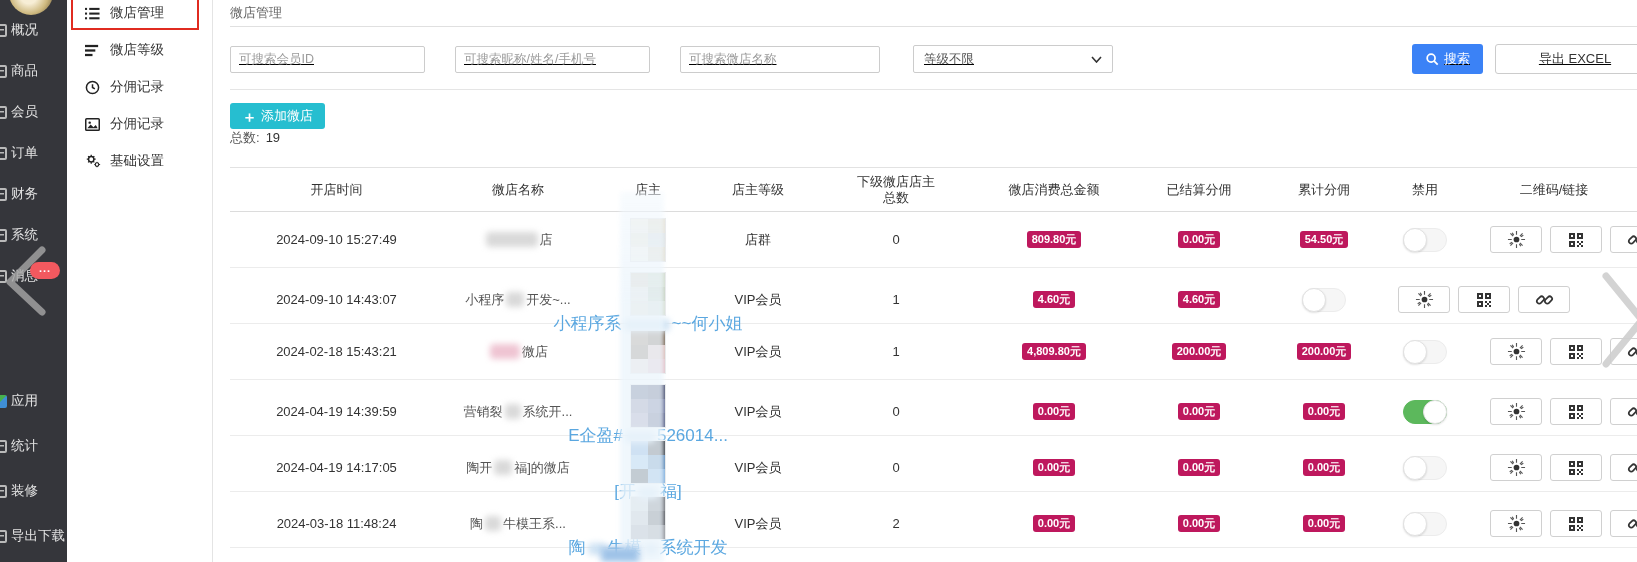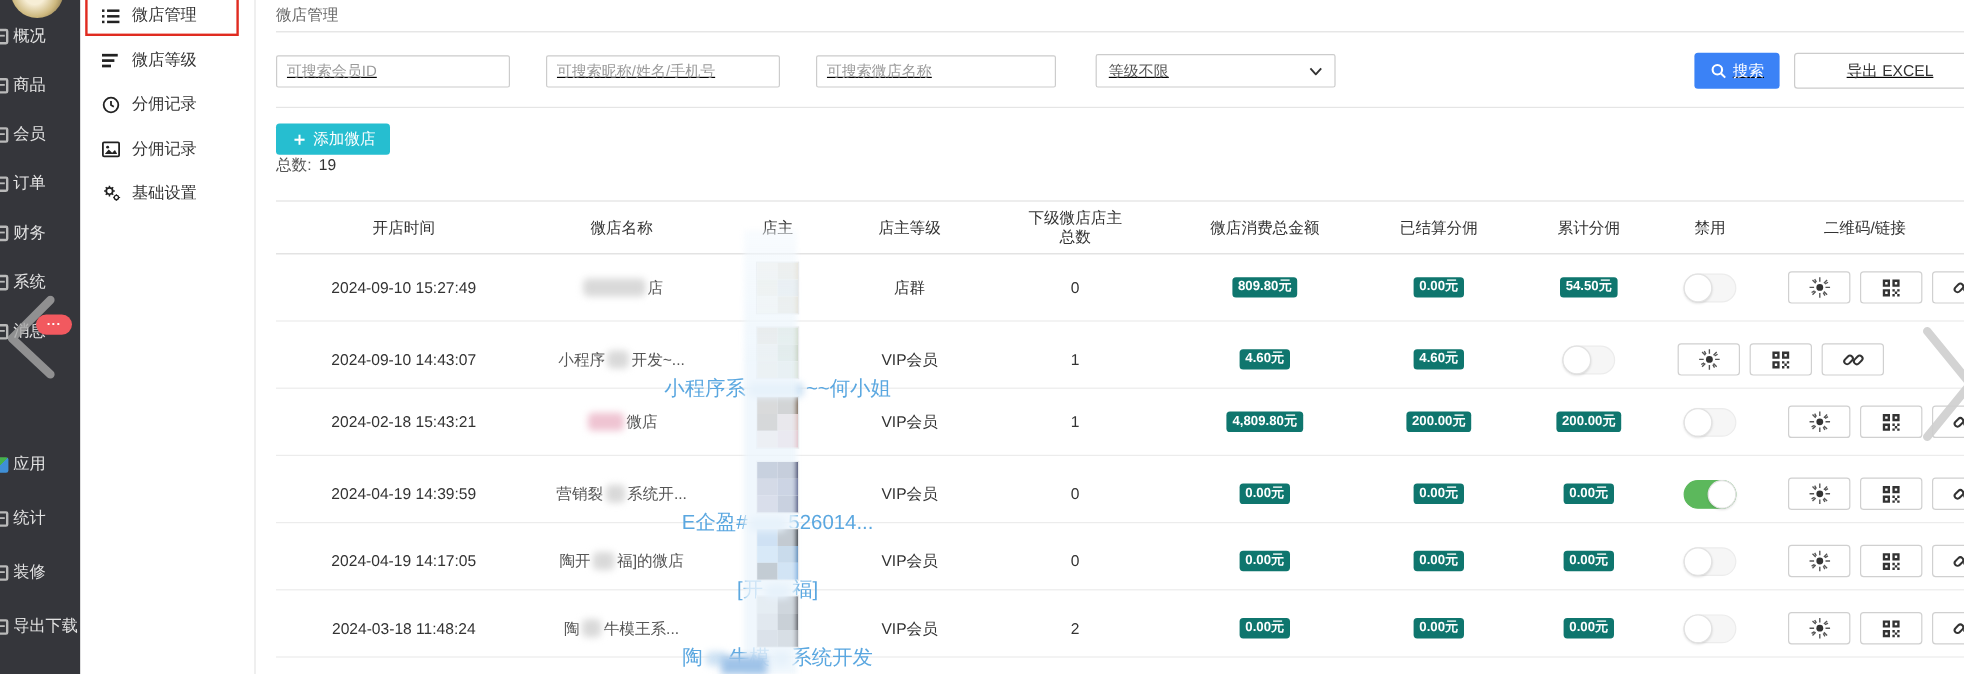--- a/index.html
+++ b/index.html
@@ -7,21 +7,21 @@
     width:1637px;height:562px;overflow:hidden;position:relative;
     background:#fff;font-family:"Liberation Sans","DejaVu Sans",sans-serif;
     -webkit-font-smoothing:antialiased;
   }
   
   .dsb{position:absolute;left:0;top:0;width:67px;height:562px;background:#35363b;overflow:hidden;}
   .dsb-avatar{position:absolute;left:9px;top:-29px;width:44px;height:44px;border-radius:50%;
     background:radial-gradient(circle at 45% 55%, #f7eed6 25%, #cdb87e 55%, #6e5c38 85%);}
   .dsb-group{position:absolute;left:0;width:67px;display:flex;flex-direction:column;}
   .dsb-top{top:20px;gap:21px;}
-  .dsb-bottom{top:377px;gap:25px;}
+  .dsb-bottom{top:391px;gap:25px;}
   .dsb-item{display:flex;align-items:center;height:20px;color:#e3e3e3;font-size:13.5px;white-space:nowrap;position:relative;}
   .dsb-ic{width:13px;height:13px;margin-left:-6px;margin-right:4px;flex:none;
     border:2px solid #b9b9b9;border-radius:2px;box-sizing:border-box;background:
     linear-gradient(#b9b9b9,#b9b9b9) 50% 50%/7px 1.5px no-repeat;}
   .dsb-ic.colored{border:none;background:linear-gradient(135deg,#46b14d 49%,#3f8fd6 51%);border-radius:2px;}
   
   .red-badge{position:absolute;left:30px;top:262px;width:30px;height:17px;border-radius:9px;
     background:#f2595f;color:#fff;font-size:11px;font-weight:bold;display:flex;align-items:center;justify-content:center;
     letter-spacing:1px;line-height:10px;z-index:30;padding-bottom:5px;box-sizing:border-box;}
   .chev-left{position:absolute;left:2px;top:246px;z-index:29;opacity:.8;}
@@ -62,21 +62,21 @@
   .trow{height:55px;border-bottom:1px solid #ececec;}
   .td{display:flex;align-items:center;justify-content:center;font-size:13px;color:#333;overflow:visible;}
   .td-time{color:#333;}
   .td-name{color:#555;flex-wrap:nowrap;white-space:nowrap;}
   .blur-chip{display:inline-block;height:15px;background:#d9d9d9;border-radius:4px;filter:blur(3px);
     vertical-align:-3px;margin:0 2px;}
   .td-owner{flex-direction:column;justify-content:flex-start;padding-top:4px;box-sizing:border-box;}
   .avatar{width:34px;height:42px;border:1px solid #e8e8e8;display:grid;grid-template-columns:1fr 1fr;grid-auto-rows:1fr;flex:none;}
   .owner-link{margin-top:0px;font-size:17px;color:#5aa7e0;white-space:nowrap;line-height:15px;}
   .owner-link .blur-chip{background:#cfe3f4;height:12px;vertical-align:-2px;}
-  .badge{background:#0f766e;color:#fff;font-size:11px;font-weight:bold;padding:3px 5px;border-radius:3px;line-height:11px;}
+  .badge{background:#be185d;color:#fff;font-size:11px;font-weight:bold;padding:3px 5px;border-radius:3px;line-height:11px;}
   .toggle{width:44px;height:24px;border-radius:12px;background:#f6f6f6;border:1px solid #ececec;position:relative;cursor:pointer;box-sizing:border-box;}
   .toggle .knob{position:absolute;left:-1px;top:-1px;width:24px;height:24px;border-radius:50%;background:#fff;
     border:1px solid #e2e2e2;box-sizing:border-box;box-shadow:0 1px 2px rgba(0,0,0,.12);}
   .toggle.on{background:#5cb85c;border-color:#5cb85c;}
   .toggle.on .knob{left:auto;right:-1px;}
   .td-qr{justify-content:flex-start;padding-left:19px;gap:8px;box-sizing:border-box;}
   .act{width:52px;height:27px;background:#fff;border:1px solid #d0d0d0;border-radius:3px;cursor:pointer;
     display:flex;align-items:center;justify-content:center;padding:0;flex:none;}
   
   .smear{position:absolute;left:620px;top:192px;width:44px;height:370px;z-index:5;

